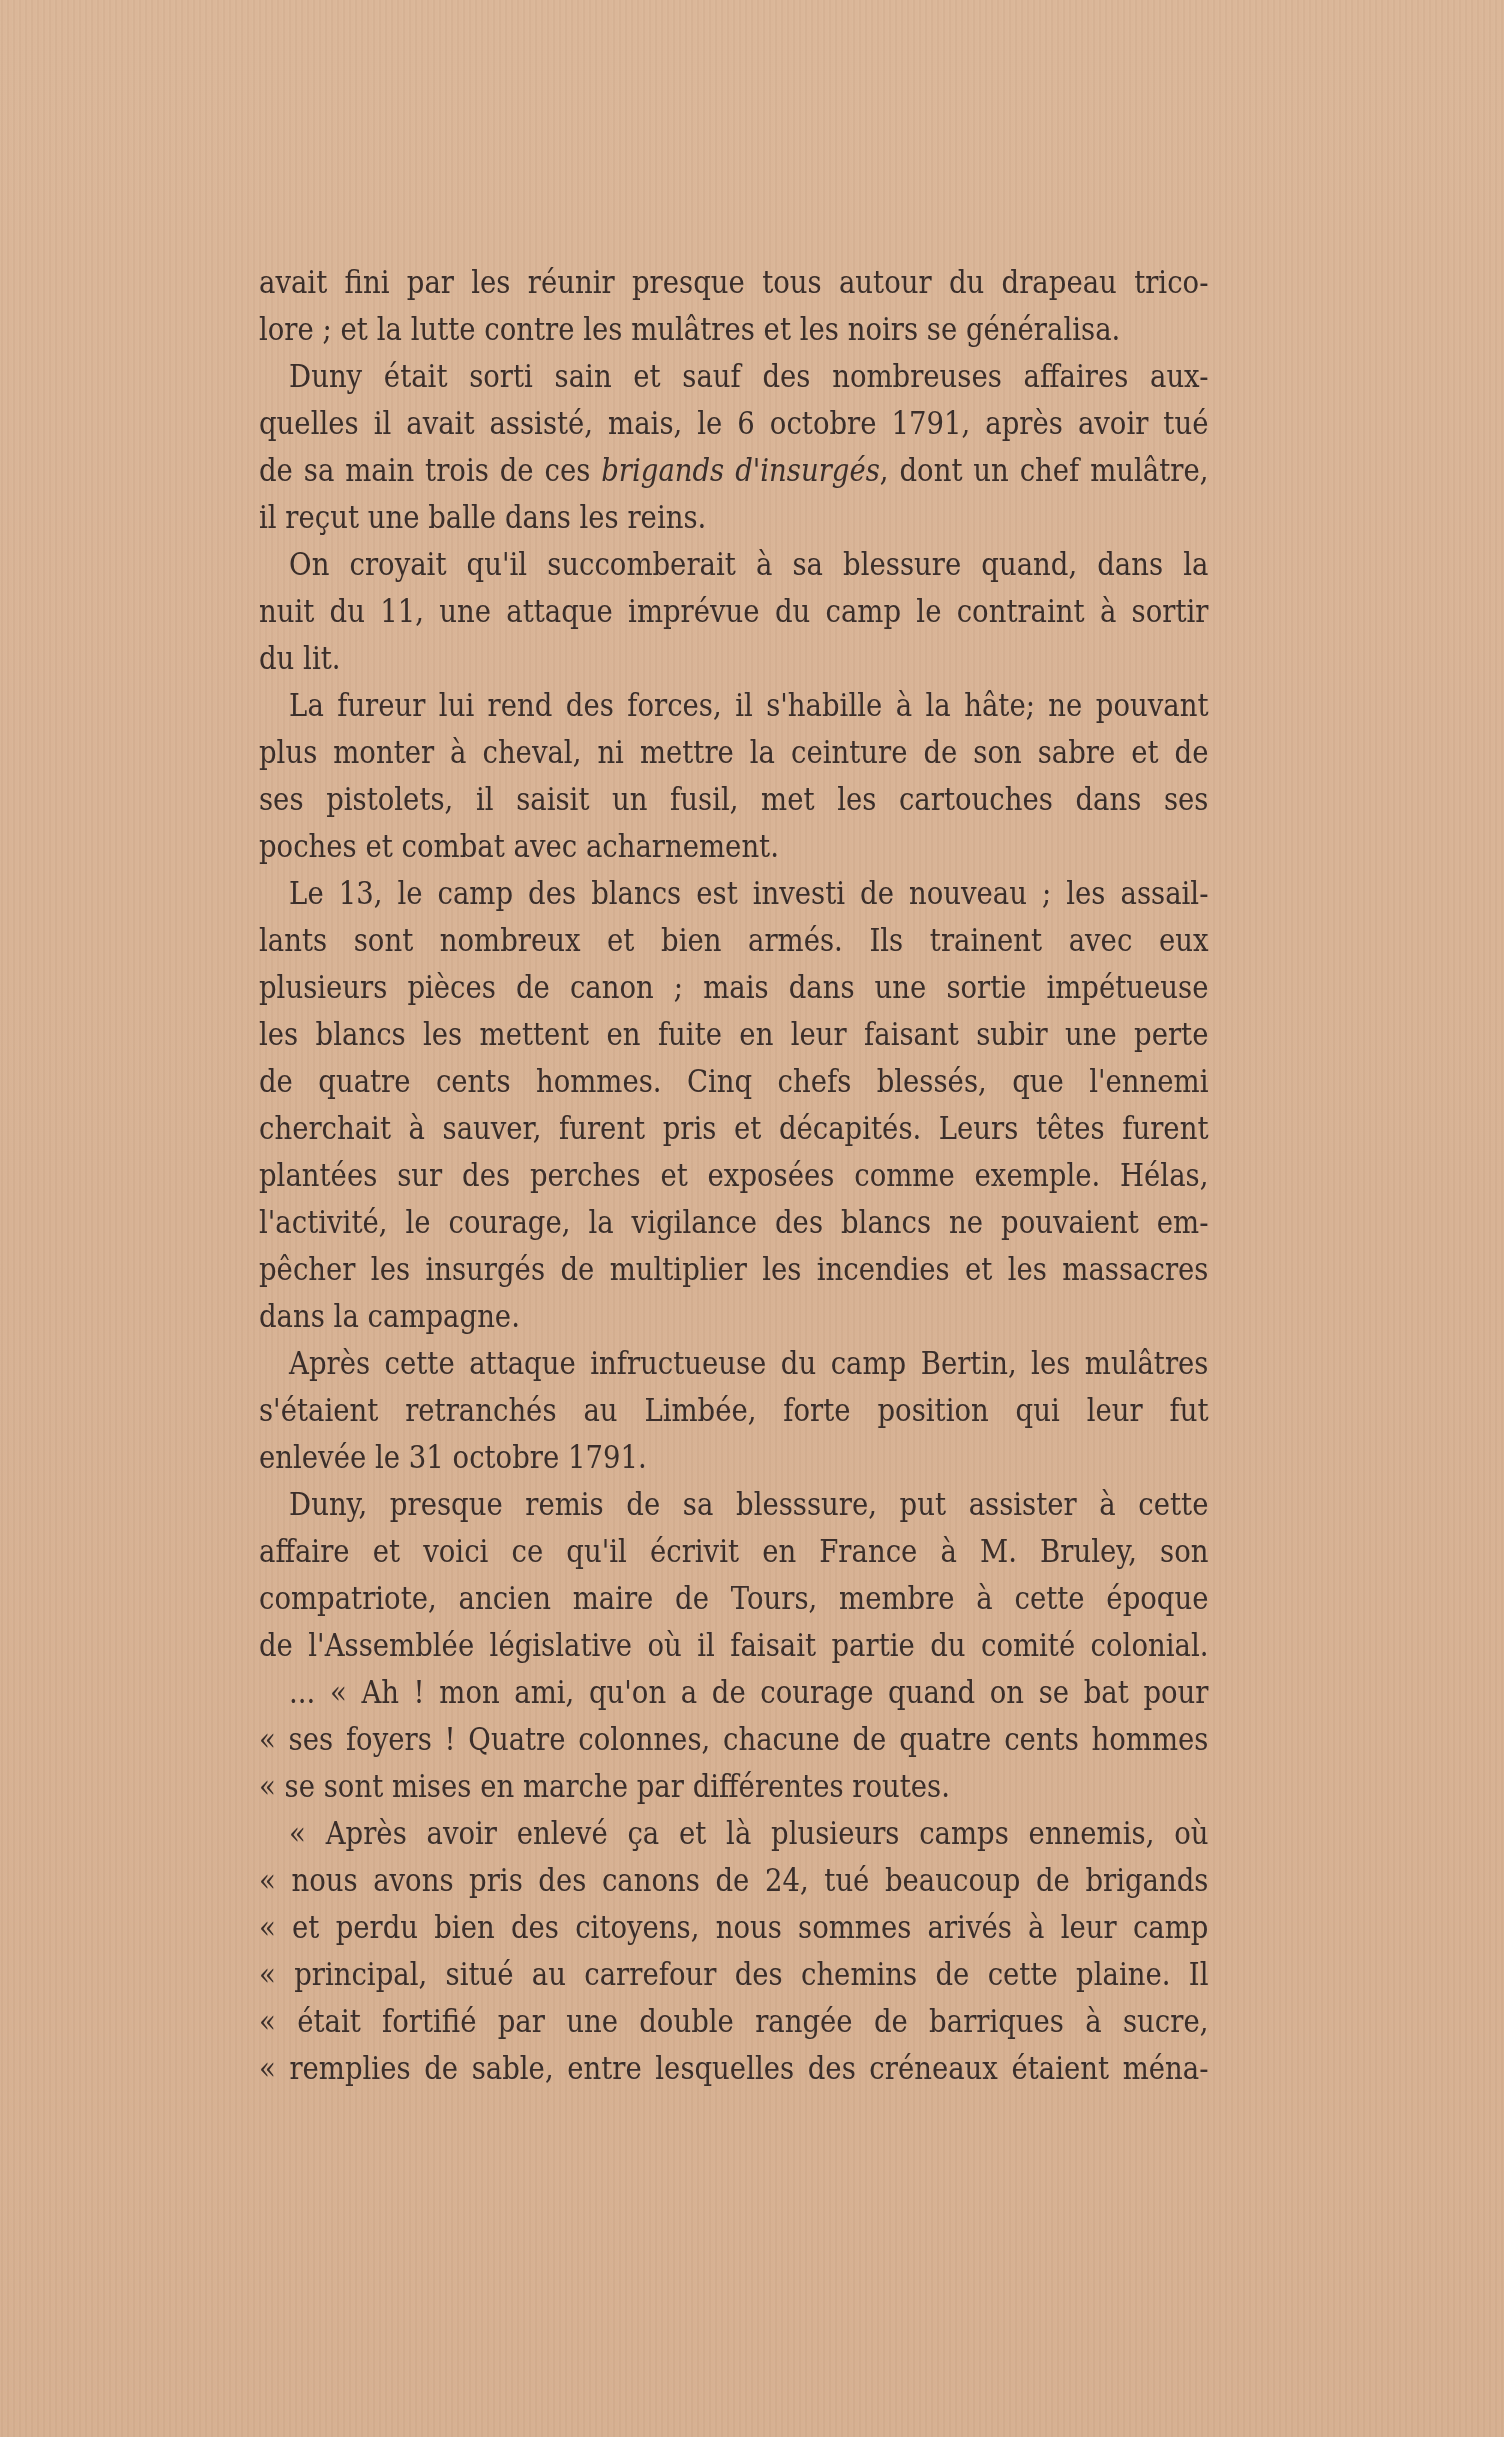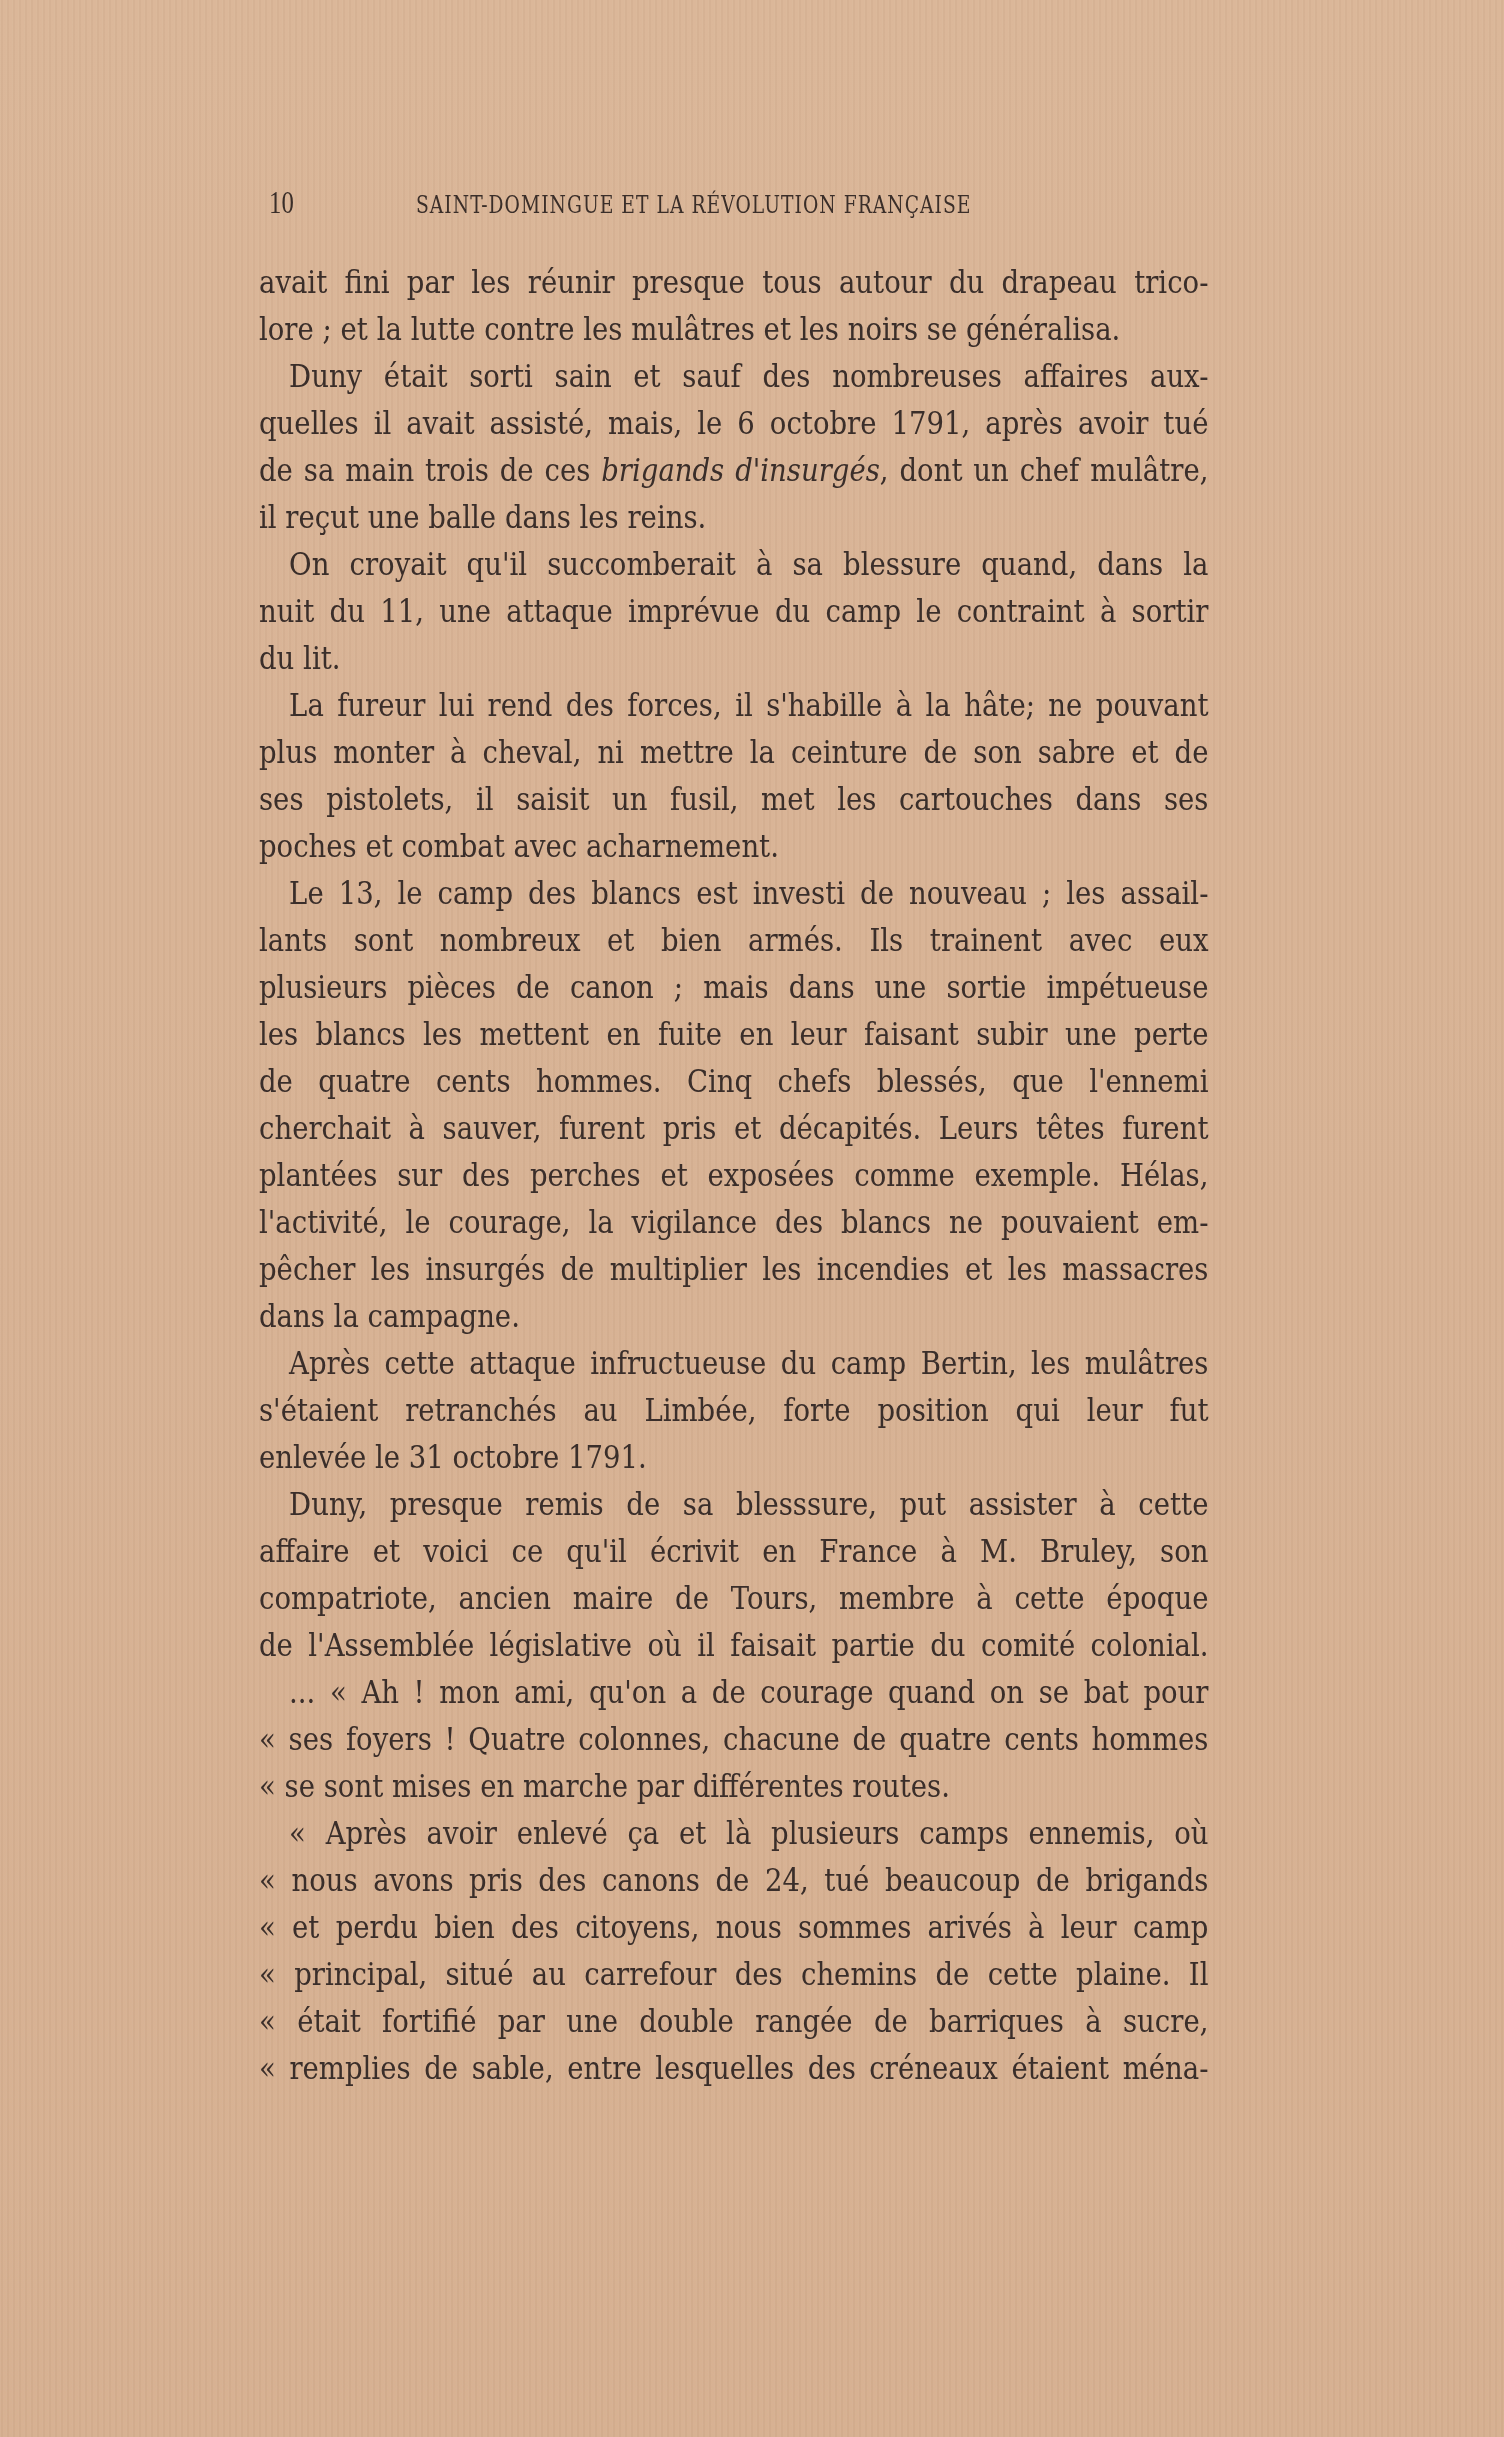--- a/index.html
+++ b/index.html
@@ -44,24 +44,20 @@
   .line.last { justify-content: flex-start; }
   .line.indent { padding-left: 35px; }
   .it { font-style: italic; }
   .line-text { display: block; width: 100%; text-align: justify; text-align-last: justify; }
   .line.last .line-text { text-align-last: left; }
 </style>
 </head>
 <body>
 
 <div class="page">
-  <div class="header">
-    <span class="page-number">10</span>
-    <span class="running-title">SAINT-DOMINGUE ET LA RÉVOLUTION FRANÇAISE</span>
-  </div>
 
   <div class="body-text" id="body-text">
 
   <div class="line" style="transform: scaleX(0.86);">
     <span class="line-text" style="display: block; width: 1284px;">avait fini par les réunir presque tous autour du drapeau trico-</span>
   </div>
       <div class="line last" style="transform: scaleX(0.86);">
     <span class="line-text" style="display: block; width: 1284px;">lore ; et la lutte contre les mulâtres et les noirs se généralisa.</span>
   </div>
       <div class="line indent" style="transform: scaleX(0.86);">

